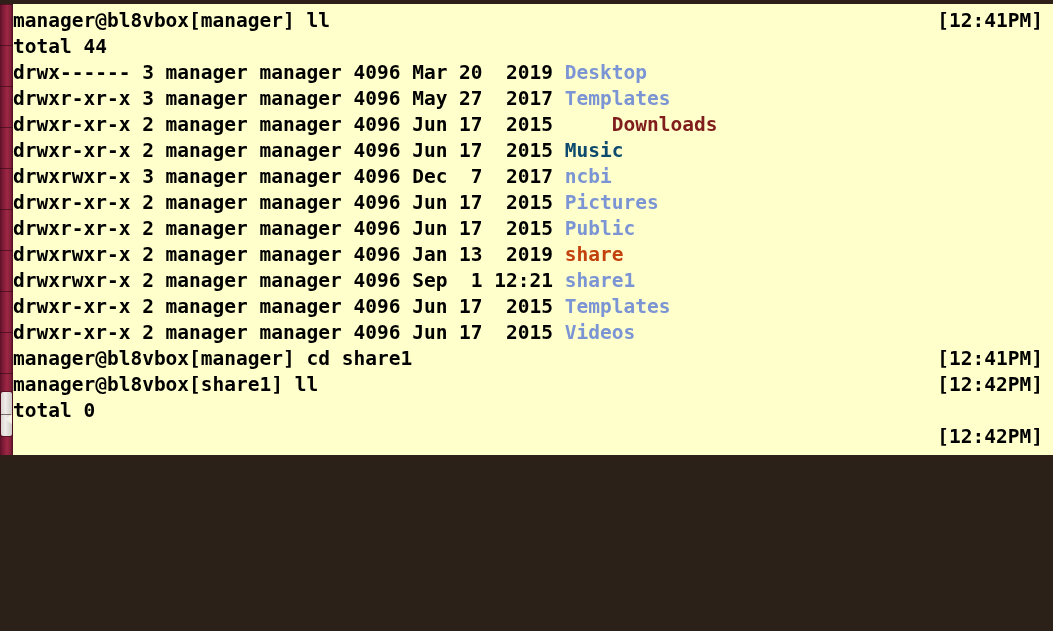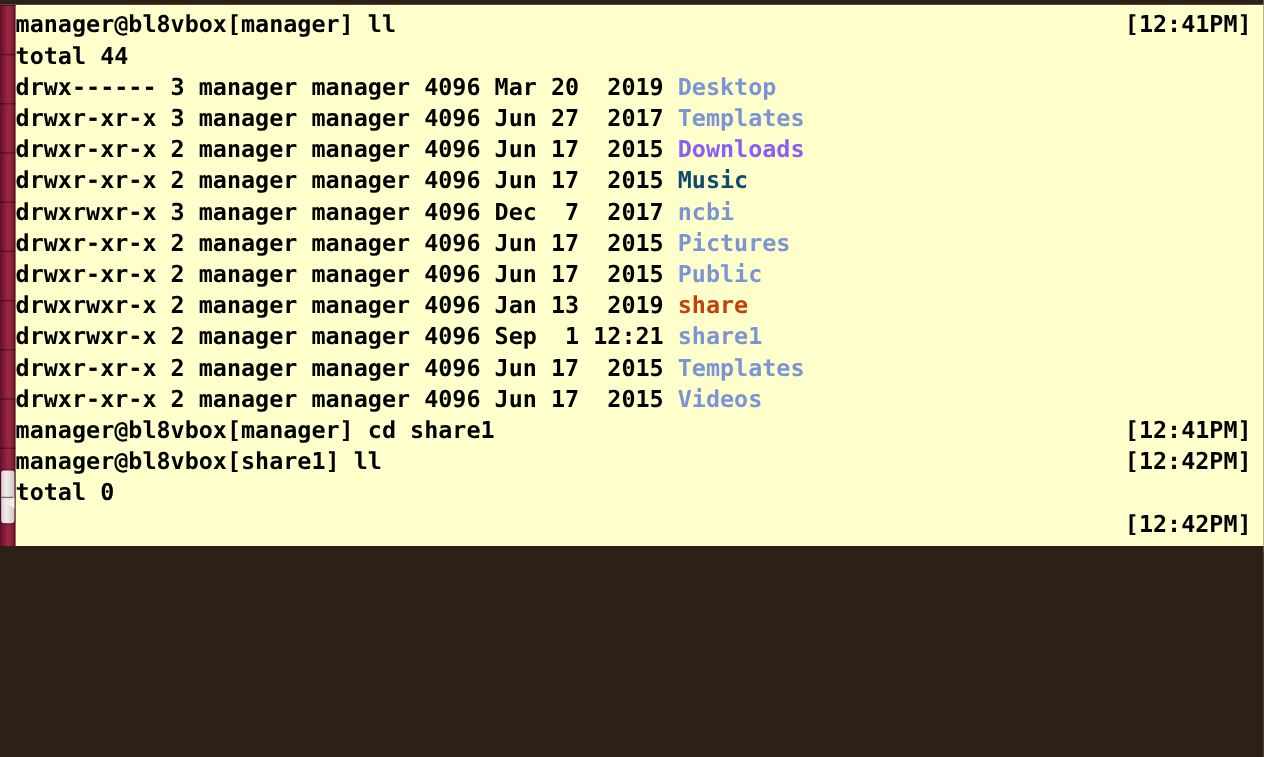--- a/index.html
+++ b/index.html
@@ -127,22 +127,22 @@
       <div class="sb-tick" style="top: 533px;"></div>
       <div class="sb-tick" style="top: 574px;"></div>
       <div class="sb-tick" style="top: 615px;"></div>
     </div>
   <div id="scroll-marker"></div>
 
   <div id="screen">
       <div class="line"><span class="cmdtext">manager@bl8vbox[manager] ll</span><span class="timestamp">[12:41PM]</span></div>
       <div class="line"><span class="cmdtext">total 44</span></div>
       <div class="line"><span class="cmdtext">drwx------ 3 manager manager 4096 Mar 20  2019 </span><span class="dirname" style="color: rgb(122, 148, 212);">Desktop</span></div>
-      <div class="line"><span class="cmdtext">drwxr-xr-x 3 manager manager 4096 Jun 27  2017 </span><span class="dirname" style="color: rgb(122, 148, 212);">Templates</span></div>
-      <div class="line"><span class="cmdtext">drwxr-xr-x 2 manager manager 4096 Jun 17  2015 </span><span class="dirname" style="color: #8b5cf6;">Downloads</span></div>
+      <div class="line"><span class="cmdtext">drwxr-xr-x 3 manager manager 4096 May 27  2017 </span><span class="dirname" style="color: rgb(122, 148, 212);">Templates</span></div>
+      <div class="line"><span class="cmdtext">drwxr-xr-x 2 manager manager 4096 Jun 17  2015 </span><span class="dirname" style="color: #7f1d1d; margin-left: 47px;">Downloads</span></div>
       <div class="line"><span class="cmdtext">drwxr-xr-x 2 manager manager 4096 Jun 17  2015 </span><span class="dirname" style="color: #0c4a6e;">Music</span></div>
       <div class="line"><span class="cmdtext">drwxrwxr-x 3 manager manager 4096 Dec  7  2017 </span><span class="dirname" style="color: rgb(122, 148, 212);">ncbi</span></div>
       <div class="line"><span class="cmdtext">drwxr-xr-x 2 manager manager 4096 Jun 17  2015 </span><span class="dirname" style="color: rgb(122, 148, 212);">Pictures</span></div>
       <div class="line"><span class="cmdtext">drwxr-xr-x 2 manager manager 4096 Jun 17  2015 </span><span class="dirname" style="color: rgb(122, 148, 212);">Public</span></div>
       <div class="line"><span class="cmdtext">drwxrwxr-x 2 manager manager 4096 Jan 13  2019 </span><span class="dirname" style="color: #c2410c;">share</span></div>
       <div class="line"><span class="cmdtext">drwxrwxr-x 2 manager manager 4096 Sep  1 12:21 </span><span class="dirname" style="color: rgb(122, 148, 212);">share1</span></div>
       <div class="line"><span class="cmdtext">drwxr-xr-x 2 manager manager 4096 Jun 17  2015 </span><span class="dirname" style="color: rgb(122, 148, 212);">Templates</span></div>
       <div class="line"><span class="cmdtext">drwxr-xr-x 2 manager manager 4096 Jun 17  2015 </span><span class="dirname" style="color: rgb(122, 148, 212);">Videos</span></div>
       <div class="line"><span class="cmdtext">manager@bl8vbox[manager] cd share1</span><span class="timestamp">[12:41PM]</span></div>
       <div class="line"><span class="cmdtext">manager@bl8vbox[share1] ll</span><span class="timestamp">[12:42PM]</span></div>

